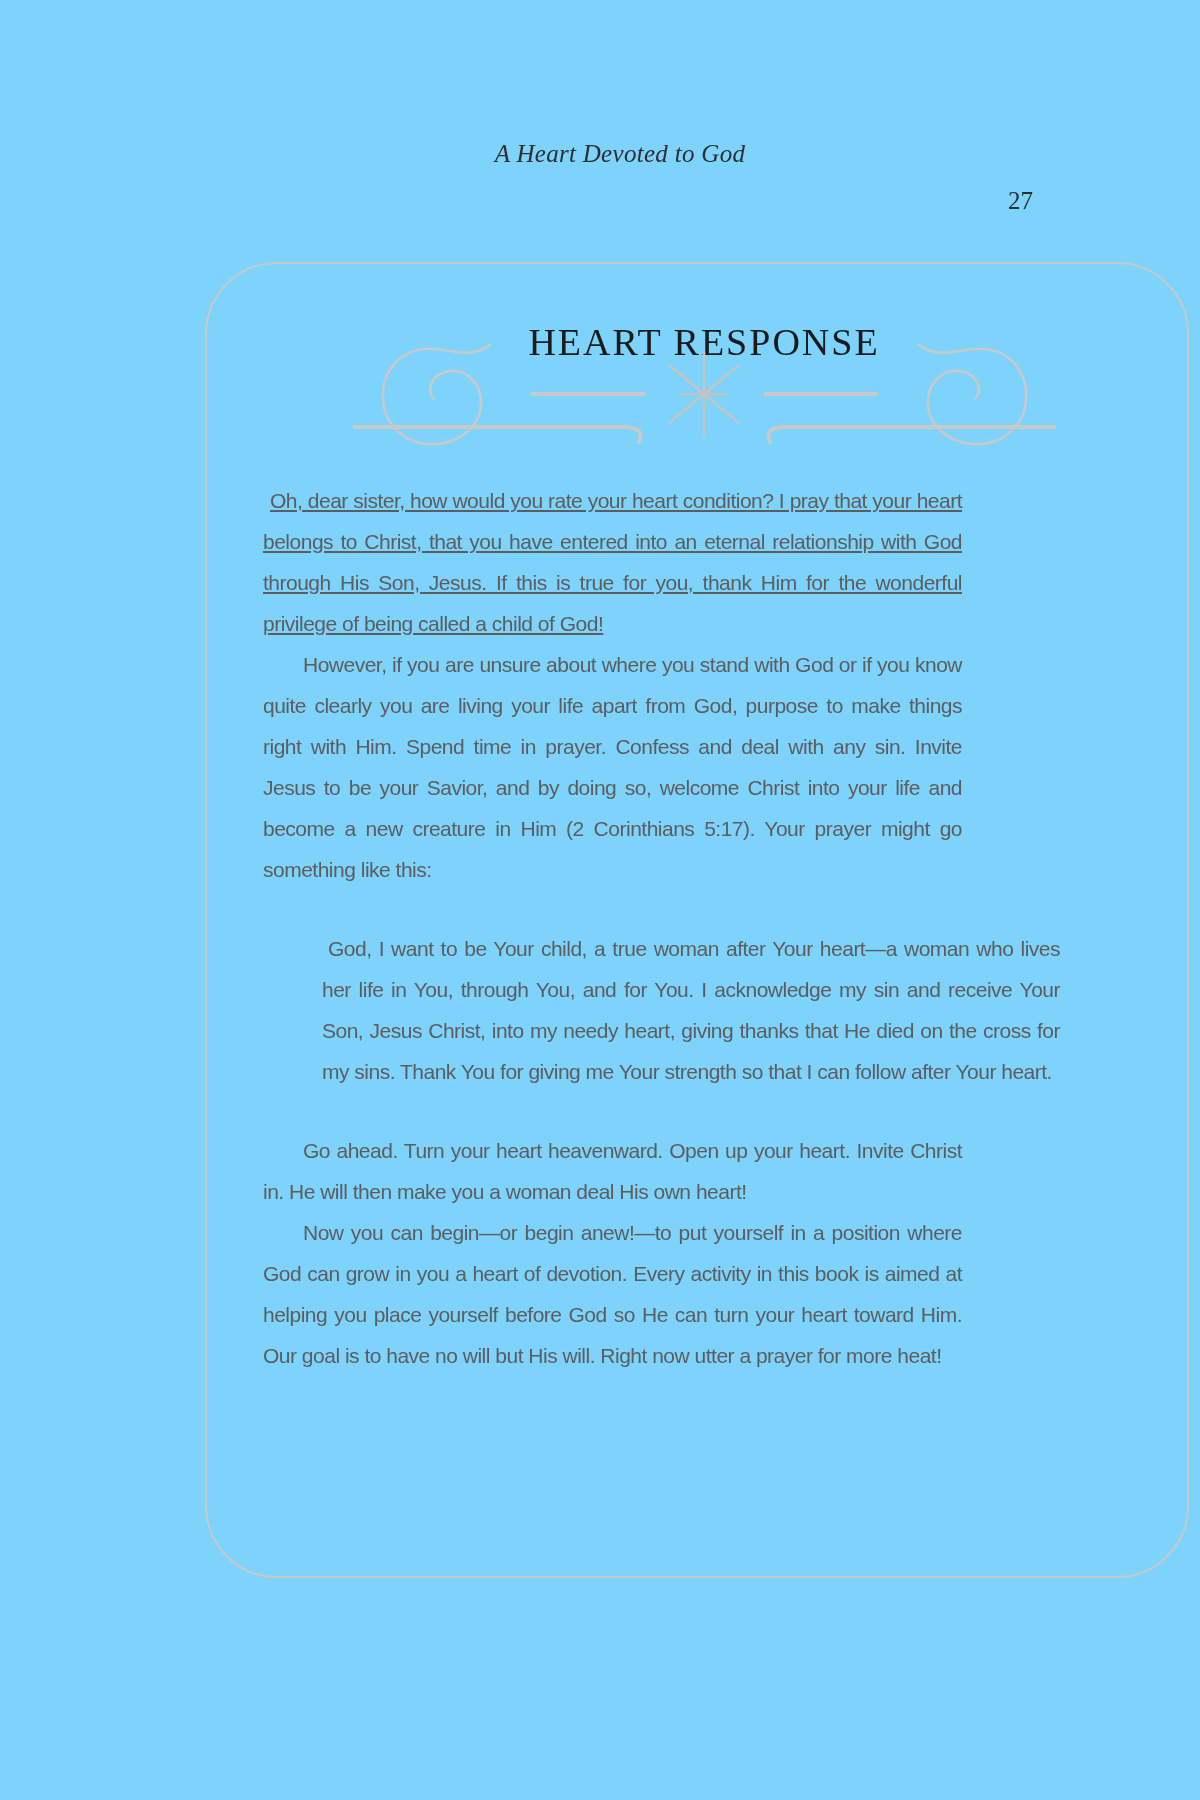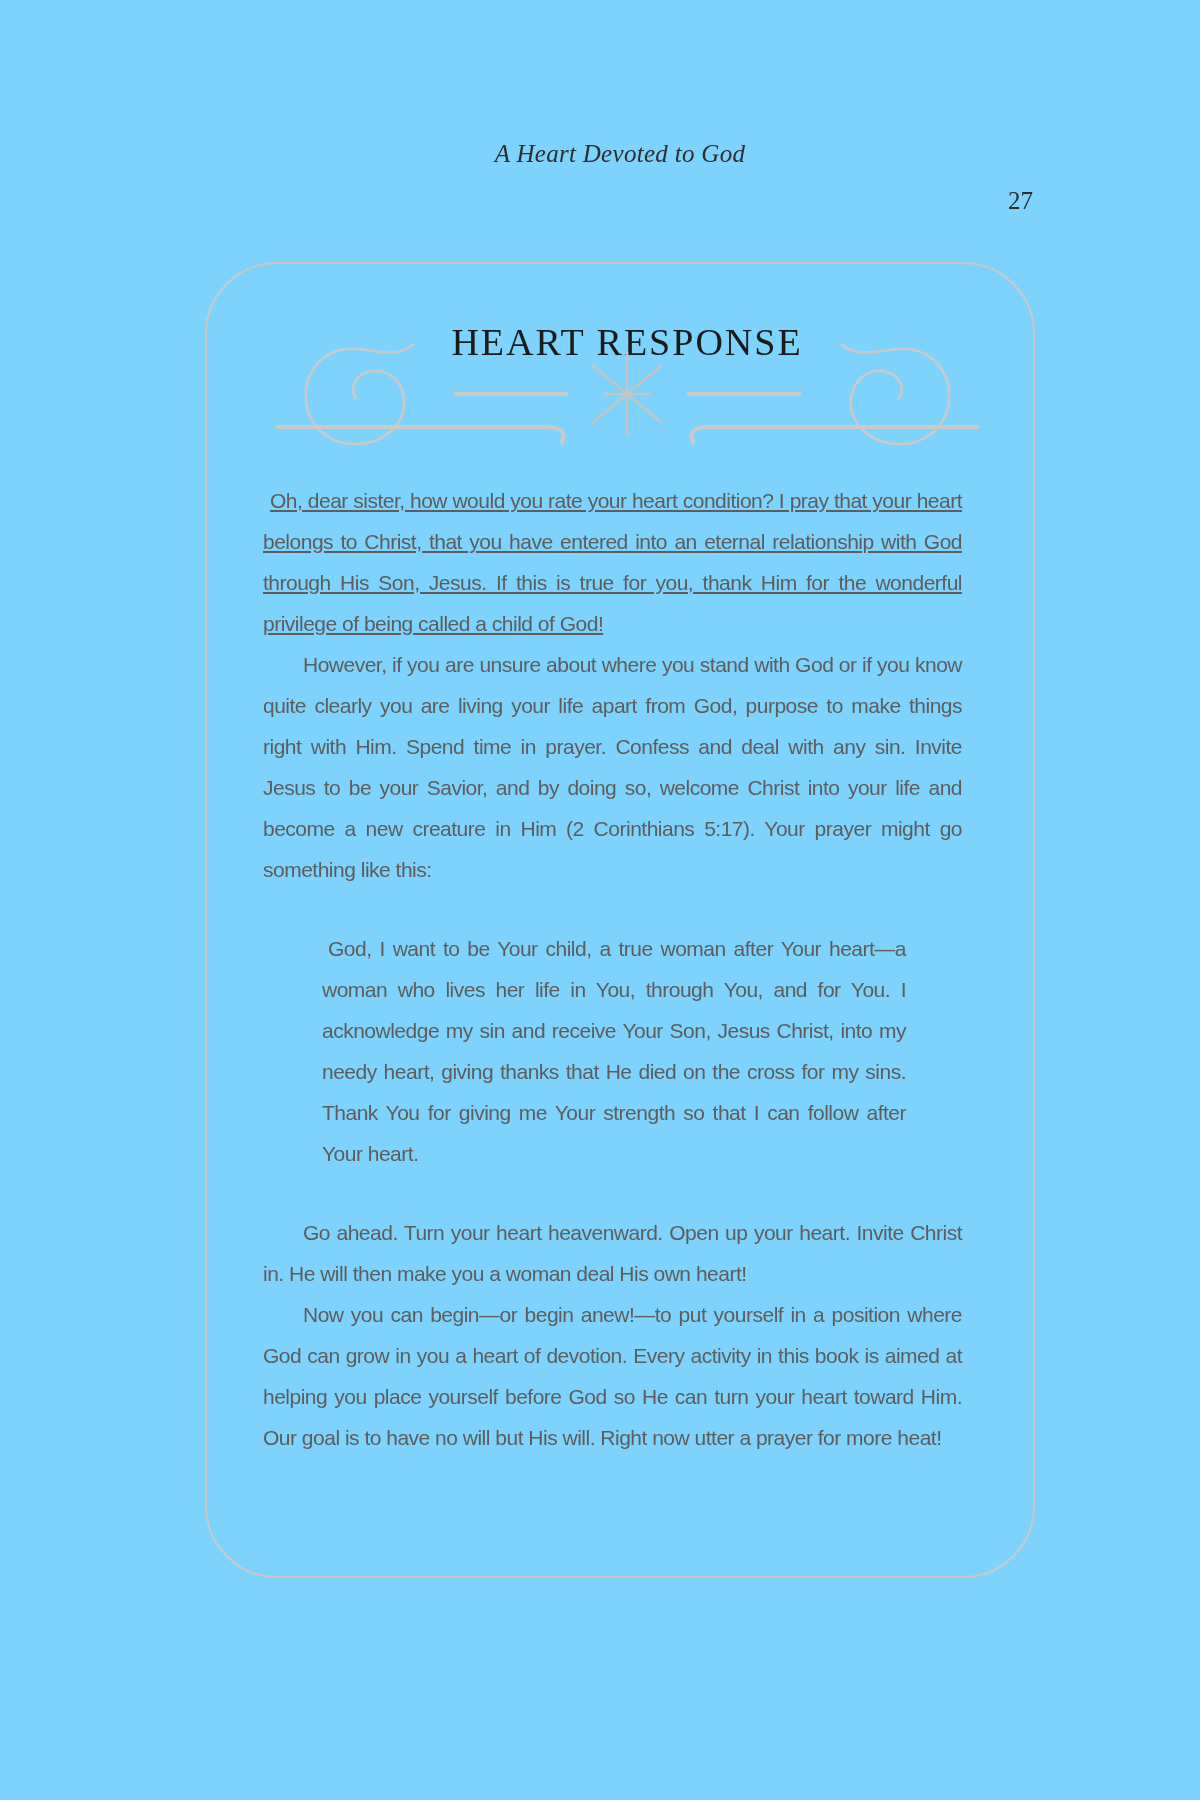--- a/index.html
+++ b/index.html
@@ -28,21 +28,21 @@
     position:absolute;right:2px;top:3px;
     font-family:"Liberation Serif", serif;
     font-size:25px;
     color:#2e2e2e;
     margin-top:44px;
   }
   
   .callout{
     position:absolute;
     left:205px;top:262px;
-    width:830px;height:1316px;
+    width:984px;height:1316px;
     box-sizing:border-box;
     border:2.5px solid #c8c8c8;
     border-radius:72px;
     padding:56px 42px 0 56px;
   }
   .callout-title{
     margin:0;
     text-align:center;
     font-family:"Liberation Serif", serif;
     font-weight:normal;

